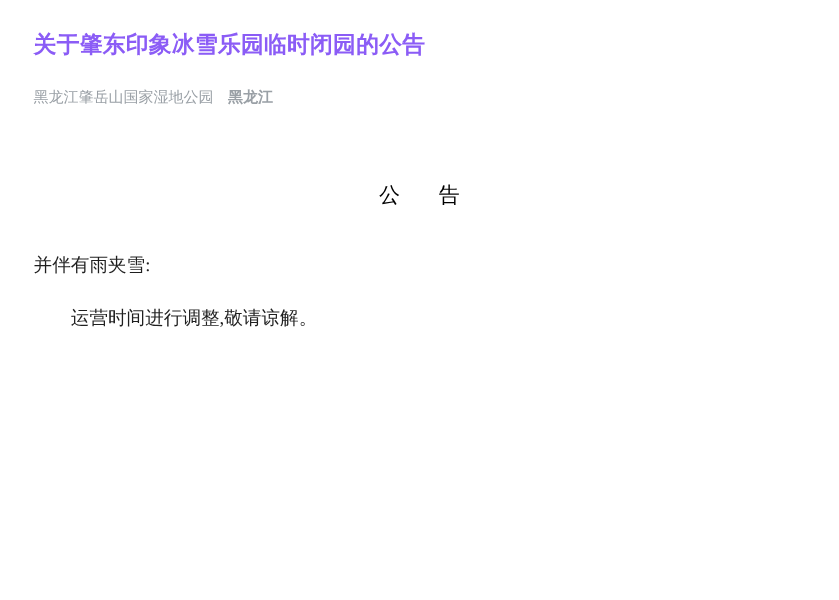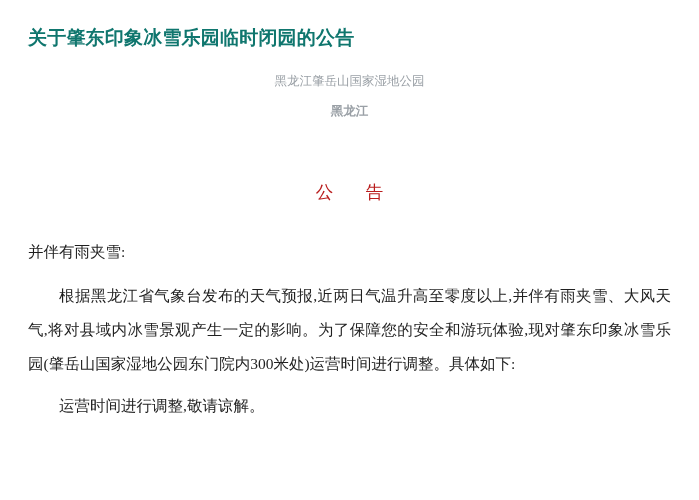--- a/index.html
+++ b/index.html
@@ -17,34 +17,33 @@
   .page {
     width: 699px;
     height: 500px;
     box-sizing: border-box;
     padding: 18px 28px 0 28px;
     position: relative;
   }
   .article-title {
     font-size: 19px;
     font-weight: bold;
-    color: #0f766e;
+    color: #8b5cf6;
     line-height: 28px;
     letter-spacing: 0.2px;
     margin: 6px 0 0 0;
   }
   .meta-row {
     margin-top: 20px;
     display: flex;
     align-items: center;
     gap: 12px;
     font-size: 12.5px;
     color: #9aa0a6;
     line-height: 18px;
-    flex-direction: column;
   }
   .meta-source {
     color: #9aa0a6;
   }
   .meta-date {
     color: #9aa0a6;
   }
   .meta-region {
     color: #9aa0a6;
     font-weight: bold;
@@ -53,21 +52,21 @@
     height: 1px;
     background: #ffffff;
     margin-top: 14px;
   }
   .body-block {
     margin-top: 44px;
   }
   .doc-heading {
     text-align: center;
     font-size: 17.5px;
-    color: #b91c1c;
+    color: #000000;
     letter-spacing: 14px;
     text-indent: 14px;
     line-height: 26px;
     margin-bottom: 30px;
     font-family: "Liberation Serif", "DejaVu Serif", serif;
   }
   .para {
     font-size: 15.5px;
     line-height: 34px;
     color: #1f1f1f;
@@ -95,19 +94,18 @@
   </div>
 
   <div class="divider"></div>
 
   <div class="body-block">
 
     <div class="doc-heading">公 告</div>
 
     <p class="para salutation">并伴有雨夹雪:</p>
 
-    <p class="para indent">根据黑龙江省气象台发布的天气预报,近两日气温升高至零度以上,并伴有雨夹雪、大风天气,将对县域内冰雪景观产生一定的影响。为了保障您的安全和游玩体验,现对肇东印象冰雪乐园(肇岳山国家湿地公园东门院内300米处)运营时间进行调整。具体如下:</p>
 
 
     <p class="para indent">运营时间进行调整,敬请谅解。</p>
 
   </div>
 </div>
 
 </body></html>

